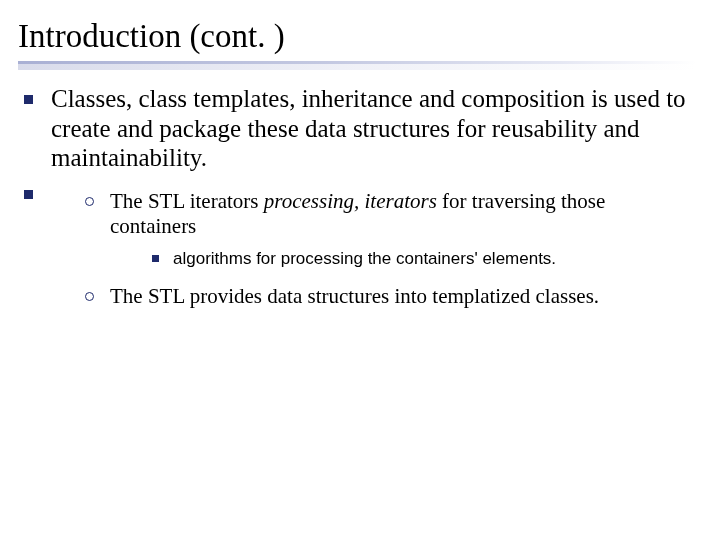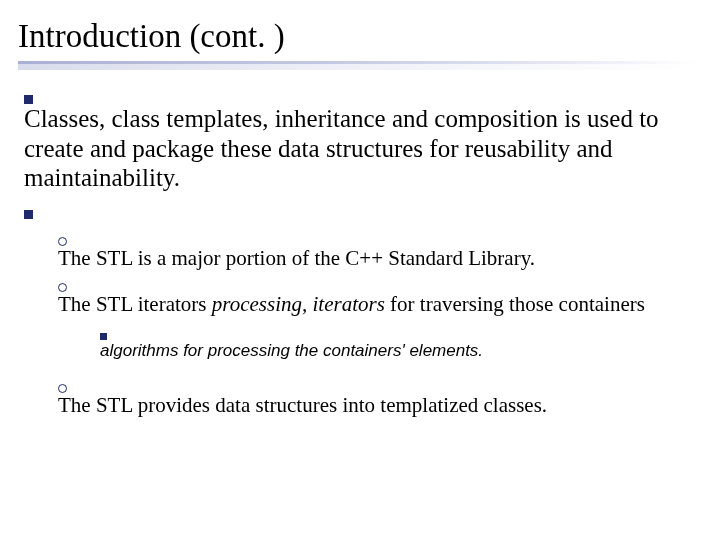--- a/index.html
+++ b/index.html
@@ -36,32 +36,32 @@
   }
   .title-rule-shadow {
     height: 6px;
     width: 100%;
     background: linear-gradient(to right,
       rgba(200,204,226,0.7) 0%, rgba(225,227,240,0.5) 50%, rgba(255,255,255,0) 100%);
   }
 
   
   ul { list-style: none; margin: 0; padding: 0; }
-  li { display: flex; align-items: flex-start; flex-direction: column; }
+  li { display: flex; align-items: flex-start; }
 
   .lvl1 { margin-left: 6px; }
   .lvl1 > li { margin-bottom: 6px; }
   .lvl1-text { font-size: 25px; line-height: 1.18; }
 
   .lvl2 { margin-left: 34px; margin-top: 10px; }
   .lvl2 > li { margin-bottom: 4px; }
   .lvl2-text { font-size: 21px; line-height: 1.22; }
 
   .lvl3 { margin-left: 42px; margin-top: 8px; margin-bottom: 10px; }
-  .lvl3 > li { margin-bottom: 4px; font-style: italic; }
+  .lvl3 > li { margin-bottom: 4px; }
   .lvl3-text {
     font-family: Arial, Helvetica, sans-serif;
     font-size: 17px;
     line-height: 1.3;
   }
 
   .bullet-sq-filled {
     display: inline-block;
     width: 9px; height: 9px;
     background: #1e2a6b;
@@ -107,24 +107,20 @@
       <span class="bullet-sq-filled"></span>
       <span class="lvl1-text">Classes, class templates, inheritance and composition is used to create and package these data structures for reusability and maintainability.</span>
     </li>
 
     <li>
       <span class="bullet-sq-filled"></span>
       <div style="flex:1">
 
         <ul class="lvl2">
 
-          <li>
-            <span class="bullet-circ-open"></span>
-            <span class="lvl2-text">The STL is a major portion of the C++ Standard Library.</span>
-          </li>
 
           <li>
             <span class="bullet-circ-open"></span>
             <div style="flex:1">
               <span class="lvl2-text"><span>The STL iterators </span><span class="italic-run">processing, iterators</span><span> for traversing those containers</span></span>
 
               <ul class="lvl3">
                 <li>
                   <span class="bullet-sq-small"></span>
                   <span class="lvl3-text">algorithms for processing the containers' elements.</span>

